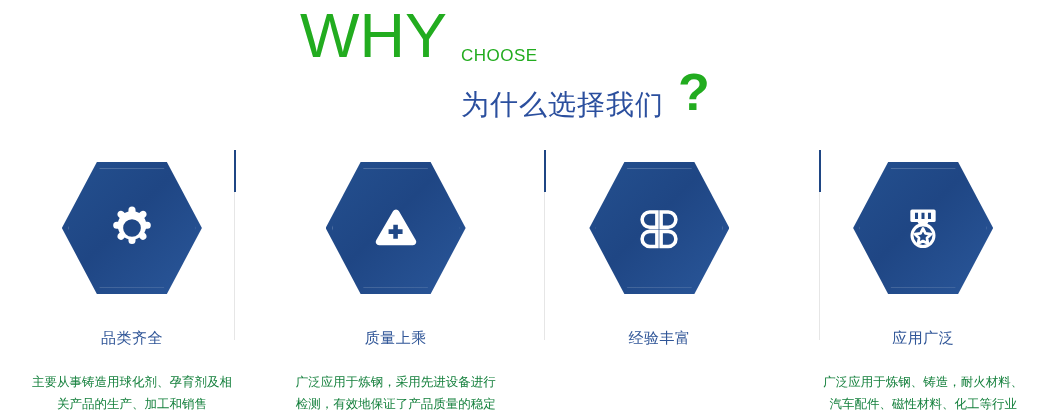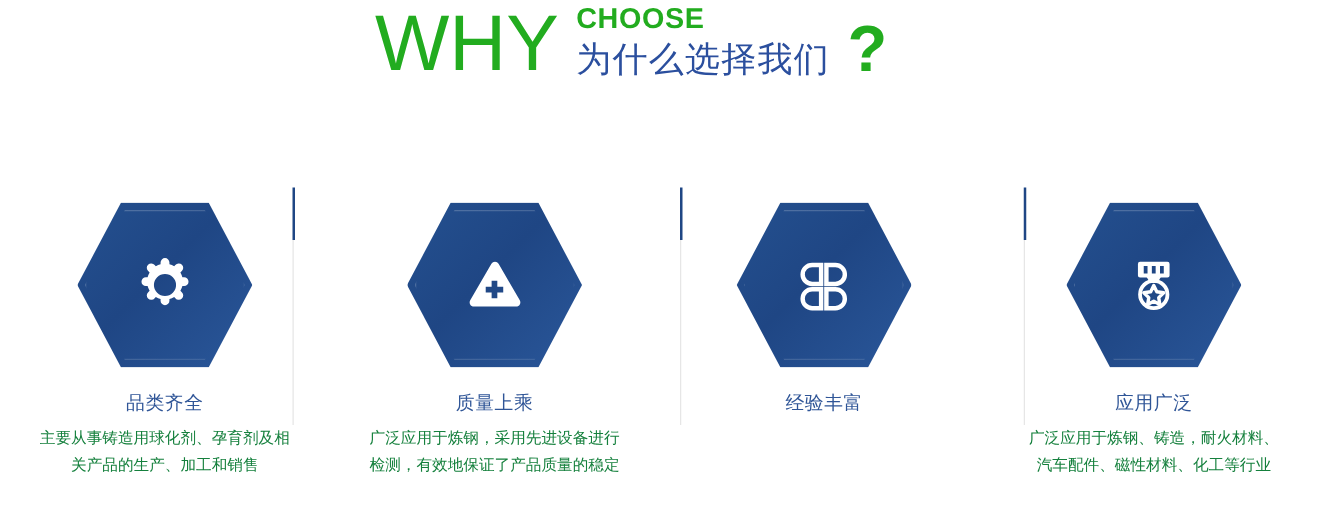--- a/index.html
+++ b/index.html
@@ -46,34 +46,35 @@
     letter-spacing: 0px;
     font-family: "Liberation Sans", sans-serif;
   }
   .heading-stack {
     display: flex;
     flex-direction: column;
     margin-left: 14px;
     padding-top: 2px;
   }
   .choose-word {
-    font-size: 23px;
+    font-size: 17px;
     line-height: 25px;
     color: #22ac1f;
-    font-weight: 700;
+    font-weight: 400;
     letter-spacing: 0.5px;
     font-family: "Liberation Sans", sans-serif;
+    margin-top: 41px;
   }
   .cn-title {
     font-size: 28px;
     line-height: 34px;
     color: #2b4f9e;
     font-weight: 400;
     letter-spacing: 1px;
-    margin-top: 4px;
+    margin-top: 20px;
     font-family: "DejaVu Sans", sans-serif;
   }
   .qmark {
     font-size: 52px;
     line-height: 52px;
     color: #22ac1f;
     font-weight: bold;
     margin-left: 14px;
     align-self: flex-end;
     padding-bottom: 4px;
@@ -88,20 +89,21 @@
     width: 1055px;
     height: 266px;
     display: flex;
   }
   .card {
     position: relative;
     width: 263.75px;
     display: flex;
     flex-direction: column;
     align-items: center;
+    gap: 16px;
   }
 
   .hex-wrap {
     width: 140px;
     height: 132px;
     position: relative;
     margin-top: 12px;
   }
   .hex {
     position: absolute;

